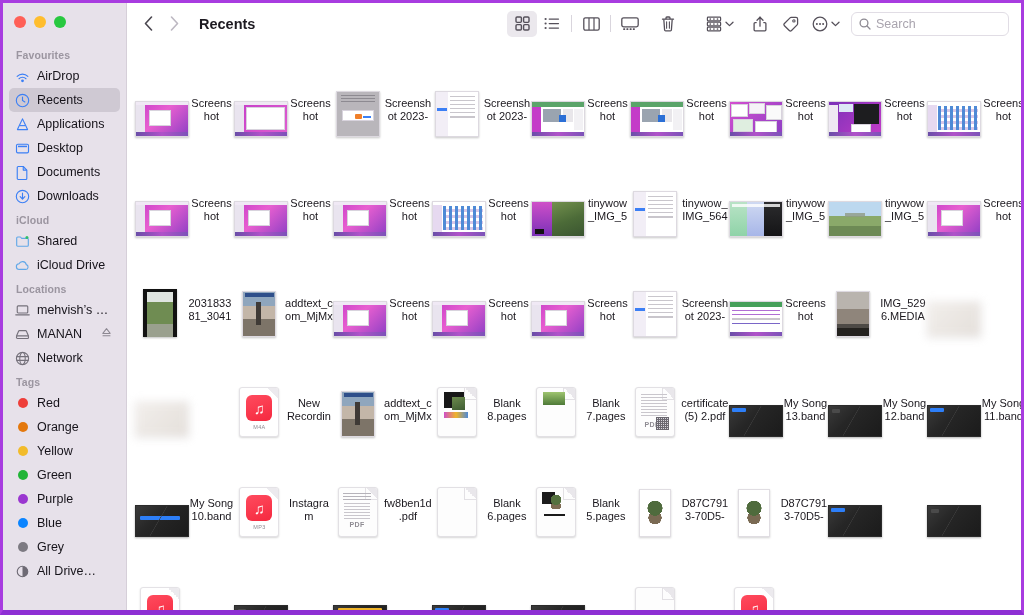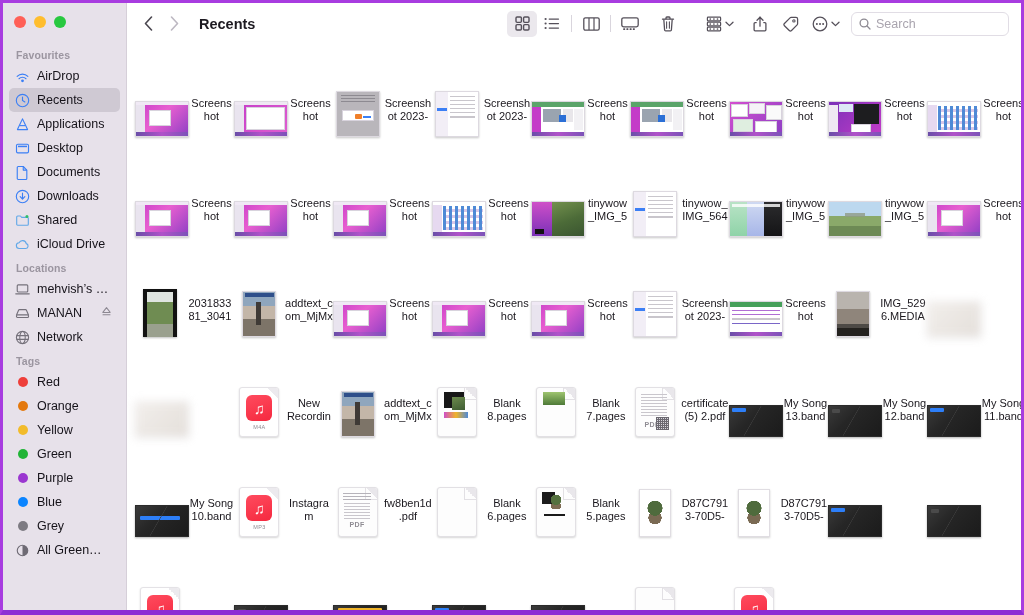--- a/index.html
+++ b/index.html
@@ -337,20 +337,21 @@
         </div>
         <div class="sb-item">
           <span class="sb-ico">
             <svg width="15" height="15" viewBox="0 0 16 16" fill="none">
               <circle cx="8" cy="8" r="6.6" stroke="#3b7ff5" stroke-width="1.2"></circle>
               <path d="M8 4.4v6.2M5.5 8.2 8 10.7l2.5-2.5" stroke="#3b7ff5" stroke-width="1.2" stroke-linecap="round" stroke-linejoin="round"></path>
             </svg>
           </span>
           <span class="sb-label">Downloads</span>
         </div>
+        <div class="sb-group-title">iCloud</div>
         <div class="sb-item">
           <span class="sb-ico">
             <svg width="15" height="15" viewBox="0 0 16 16" fill="none">
               <path d="M1.8 4.2a1 1 0 0 1 1-1h3l1.3 1.5h6.1a1 1 0 0 1 1 1v6.3a1 1 0 0 1-1 1H2.8a1 1 0 0 1-1-1V4.2Z" stroke="#62a8e8" stroke-width="1.2" stroke-linejoin="round"></path>
               <circle cx="12.7" cy="3.6" r="1.6" fill="#2fbf6a"></circle>
             </svg>
           </span>
           <span class="sb-label">Shared</span>
         </div>
         <div class="sb-item">
@@ -437,21 +438,21 @@
           </span>
           <span class="sb-label">Grey</span>
         </div>
         <div class="sb-item">
           <span class="sb-ico">
             <svg width="15" height="15" viewBox="0 0 16 16" fill="none">
               <circle cx="8" cy="8" r="5.6" stroke="#6e6a74" stroke-width="1.2"></circle>
               <path d="M8 2.4a5.6 5.6 0 0 1 0 11.2V2.4Z" fill="#6e6a74"></path>
             </svg>
           </span>
-          <span class="sb-label">All Green…</span>
+          <span class="sb-label">All Drive…</span>
         </div>
       </div>
   </aside>
 
   <section class="main">
 
     <div class="toolbar">
 
       <div class="nav-btn">
         <svg width="9" height="15" viewBox="0 0 9 15" fill="none" aria-hidden="true">

